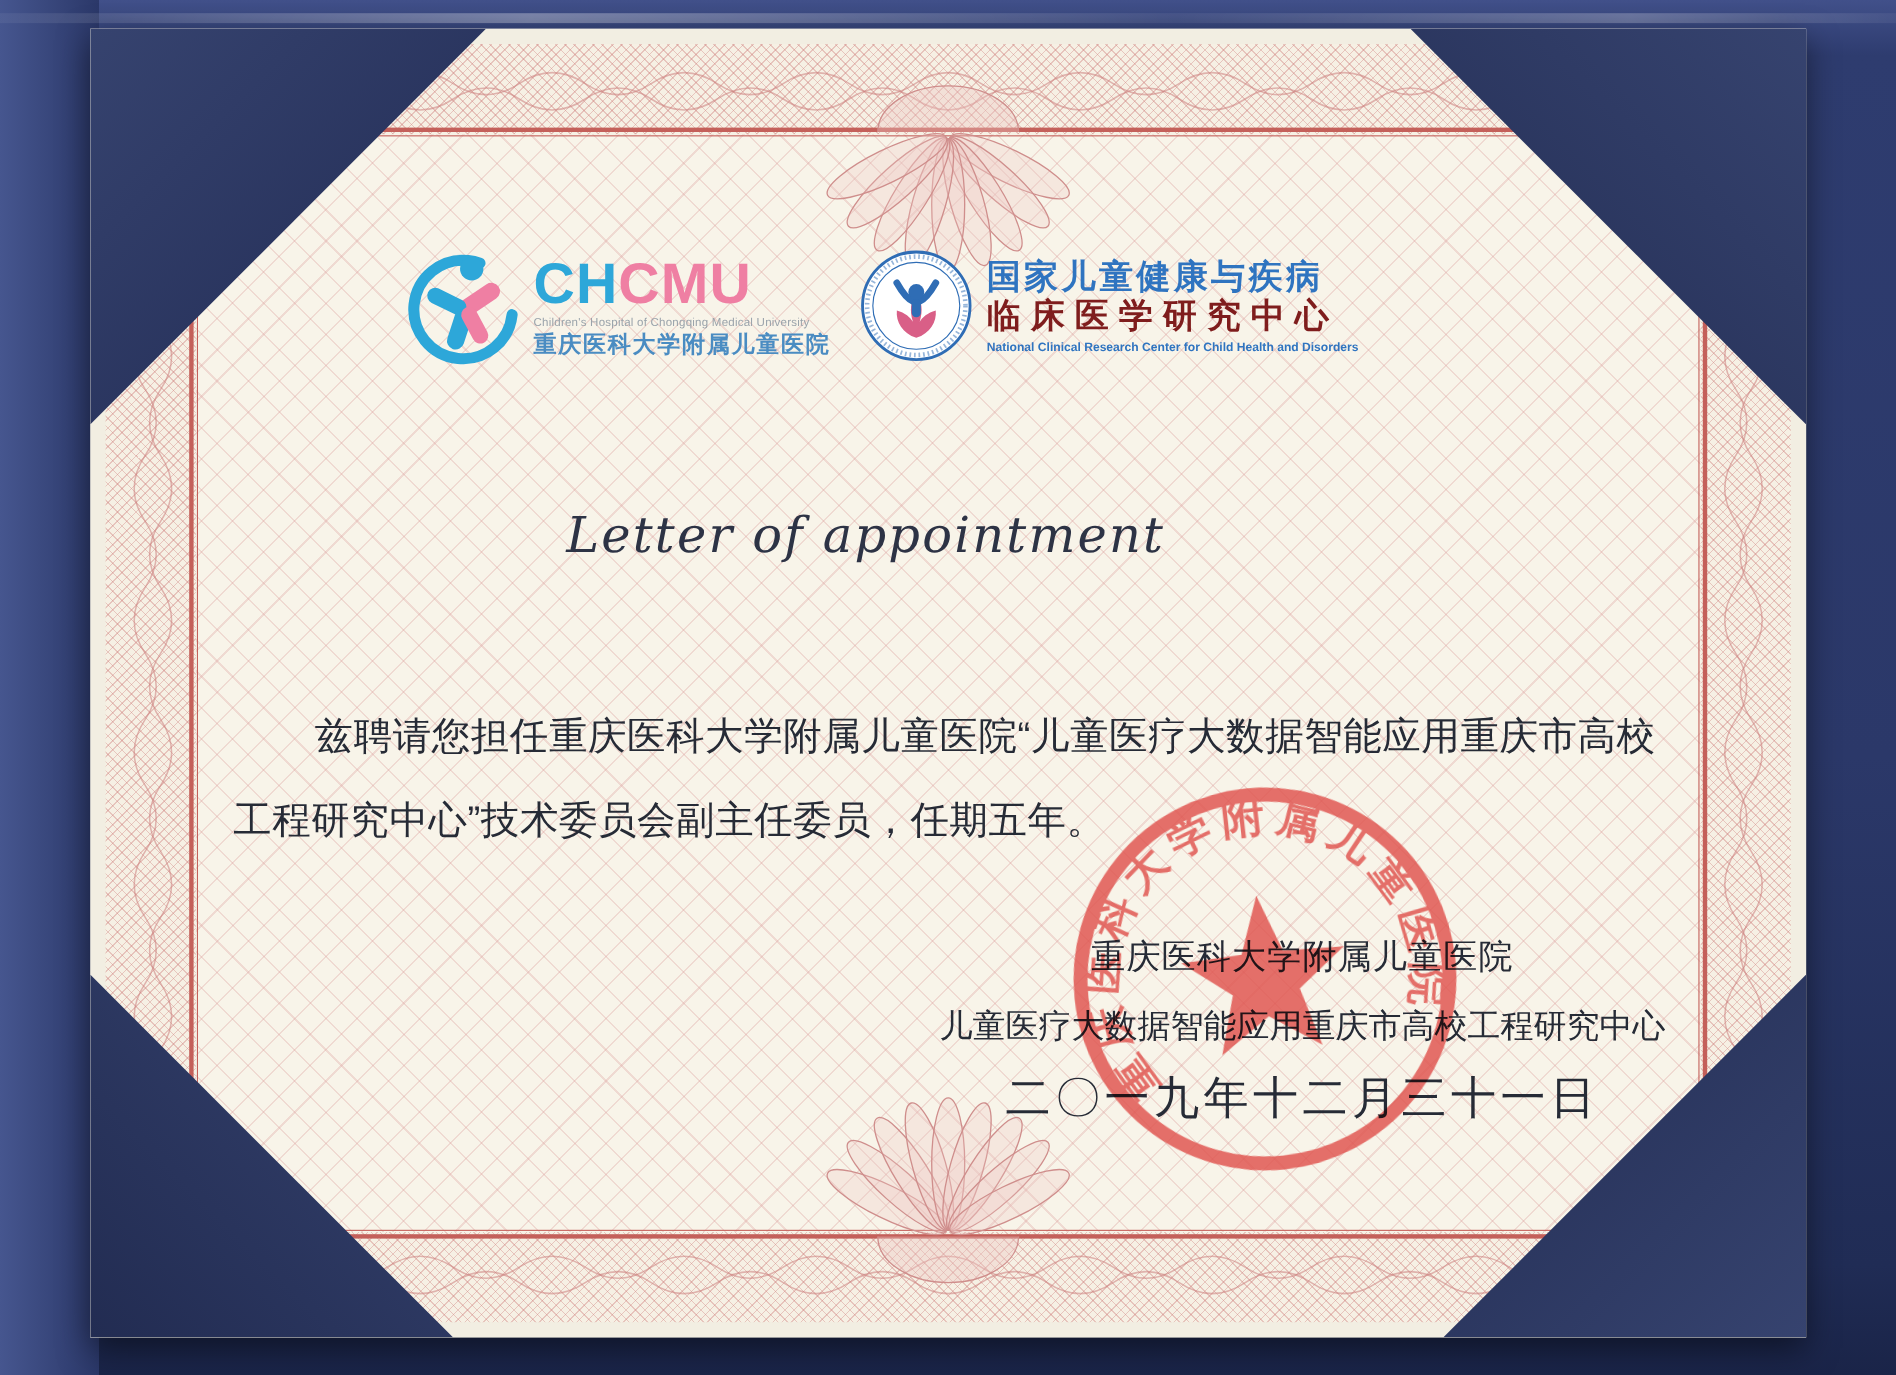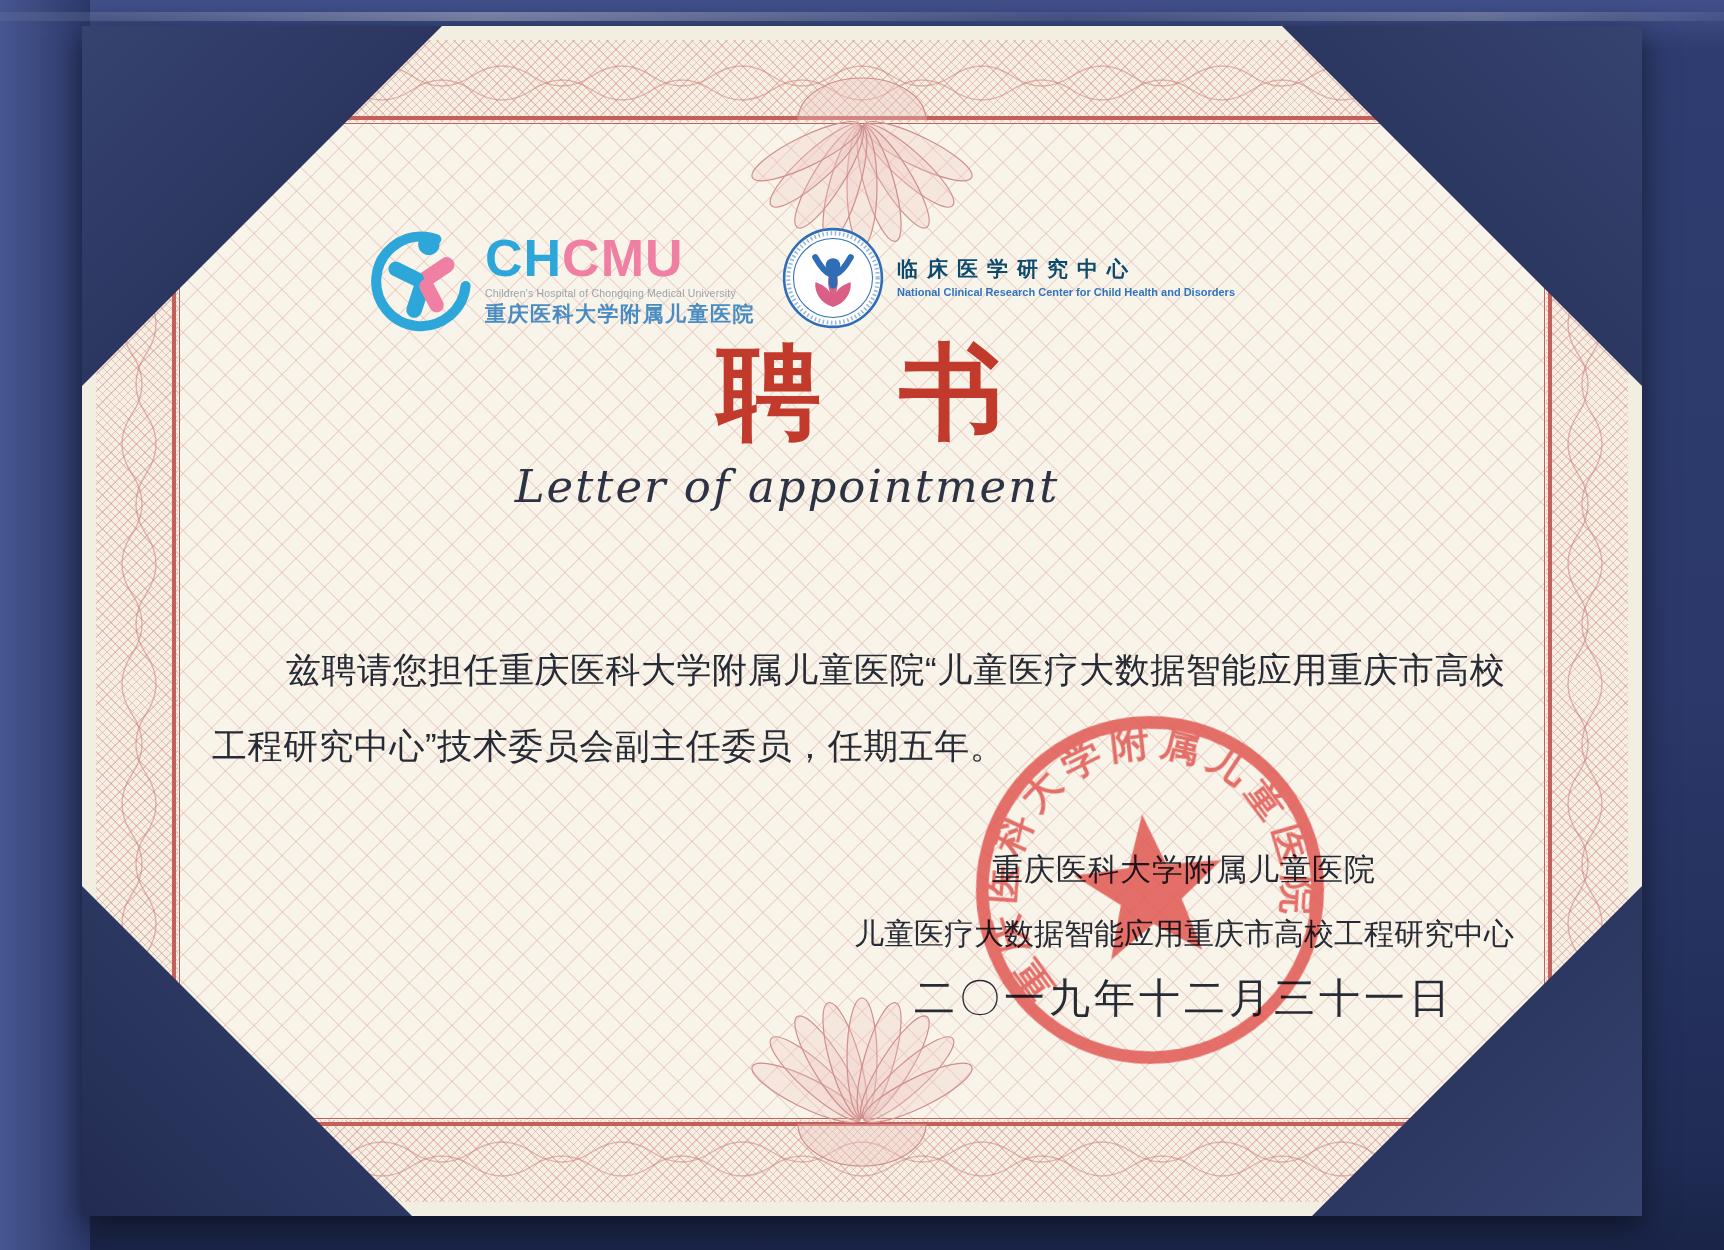--- a/index.html
+++ b/index.html
@@ -54,21 +54,21 @@
   .chcmu{display:flex;align-items:center;gap:8px;}
   .chcmu-txt{display:flex;flex-direction:column;line-height:1;}
   .chcmu-word{font-weight:bold;font-size:52px;letter-spacing:1px;font-family:"Liberation Sans",sans-serif;}
   .chcmu-word .b{color:#2da7d9;}
   .chcmu-word .p{color:#ef7fa3;}
   .chcmu-en{font-size:10.5px;color:#9aa3ab;margin-top:4px;letter-spacing:.2px;}
   .chcmu-cn{font-size:21px;color:#4a8cc2;margin-top:4px;letter-spacing:1.5px;font-weight:bold;}
   .ncrc{display:flex;align-items:center;gap:12px;}
   .ncrc-txt{display:flex;flex-direction:column;line-height:1.15;}
   .ncrc-l1{font-size:31px;font-weight:bold;color:#2f74c0;letter-spacing:3px;}
-  .ncrc-l2{font-size:21px;font-weight:bold;color:#0c4a6e;letter-spacing:9px;}
+  .ncrc-l2{font-size:31px;font-weight:bold;color:#7f1d1d;letter-spacing:9px;}
   .ncrc-en{font-size:11px;font-weight:bold;color:#2f74c0;margin-top:5px;}
 
   .title{
     position:absolute;top:298px;left:0;right:0;text-align:center;
     font-family:"DejaVu Serif","Liberation Serif",serif;font-weight:bold;
     font-size:104px;color:#c23a2b;word-spacing:34px;letter-spacing:4px;
   }
   .subtitle{
     position:absolute;top:434px;left:0;right:150px;text-align:center;
     font-family:"DejaVu Serif","Liberation Serif",serif;font-style:italic;
@@ -152,27 +152,27 @@
           <svg width="104" height="104" viewBox="0 0 100 100" aria-hidden="true">
             <circle cx="50" cy="50" r="47" fill="#ffffff" stroke="#2f6db5" stroke-width="2.5"></circle>
             <circle cx="50" cy="50" r="43" fill="none" stroke="#2f6db5" stroke-width="4" stroke-dasharray="1.5 2.5" opacity=".5"></circle>
             <circle cx="50" cy="50" r="38" fill="none" stroke="#2f6db5" stroke-width="1"></circle>
             <path d="M50 78 C38 74 32 64 33 54 C40 56 45 60 47 64 C44 54 45 46 50 40 C55 46 56 54 53 64 C55 60 60 56 67 54 C68 64 62 74 50 78 Z" fill="#d95f87"></path>
             <path d="M33 30 q8 14 14 16 M67 30 q-8 14 -14 16" stroke="#2f6db5" stroke-width="6" stroke-linecap="round" fill="none"></path>
             <circle cx="50" cy="38" r="7" fill="#2f6db5"></circle>
             <rect x="46" y="44" width="8" height="16" rx="4" fill="#2f6db5"></rect>
           </svg>
           <div class="ncrc-txt">
+            <div class="ncrc-l1">国家儿童健康与疾病</div>
             <div class="ncrc-l2">临床医学研究中心</div>
             <div class="ncrc-en">National Clinical Research Center for Child Health and Disorders</div>
           </div>
         </div>
       </div>
 
-      <div class="title">聘 书</div>
       <div class="subtitle">Letter of appointment</div>
 
 
       <div class="body-text">
         <div class="l1">兹聘请您担任重庆医科大学附属儿童医院“儿童医疗大数据智能应用重庆市高校</div>
         <div class="l2">工程研究中心”技术委员会副主任委员，任期五年。</div>
       </div>
 
       <div class="signature">
         <div class="sig1">重庆医科大学附属儿童医院</div>

